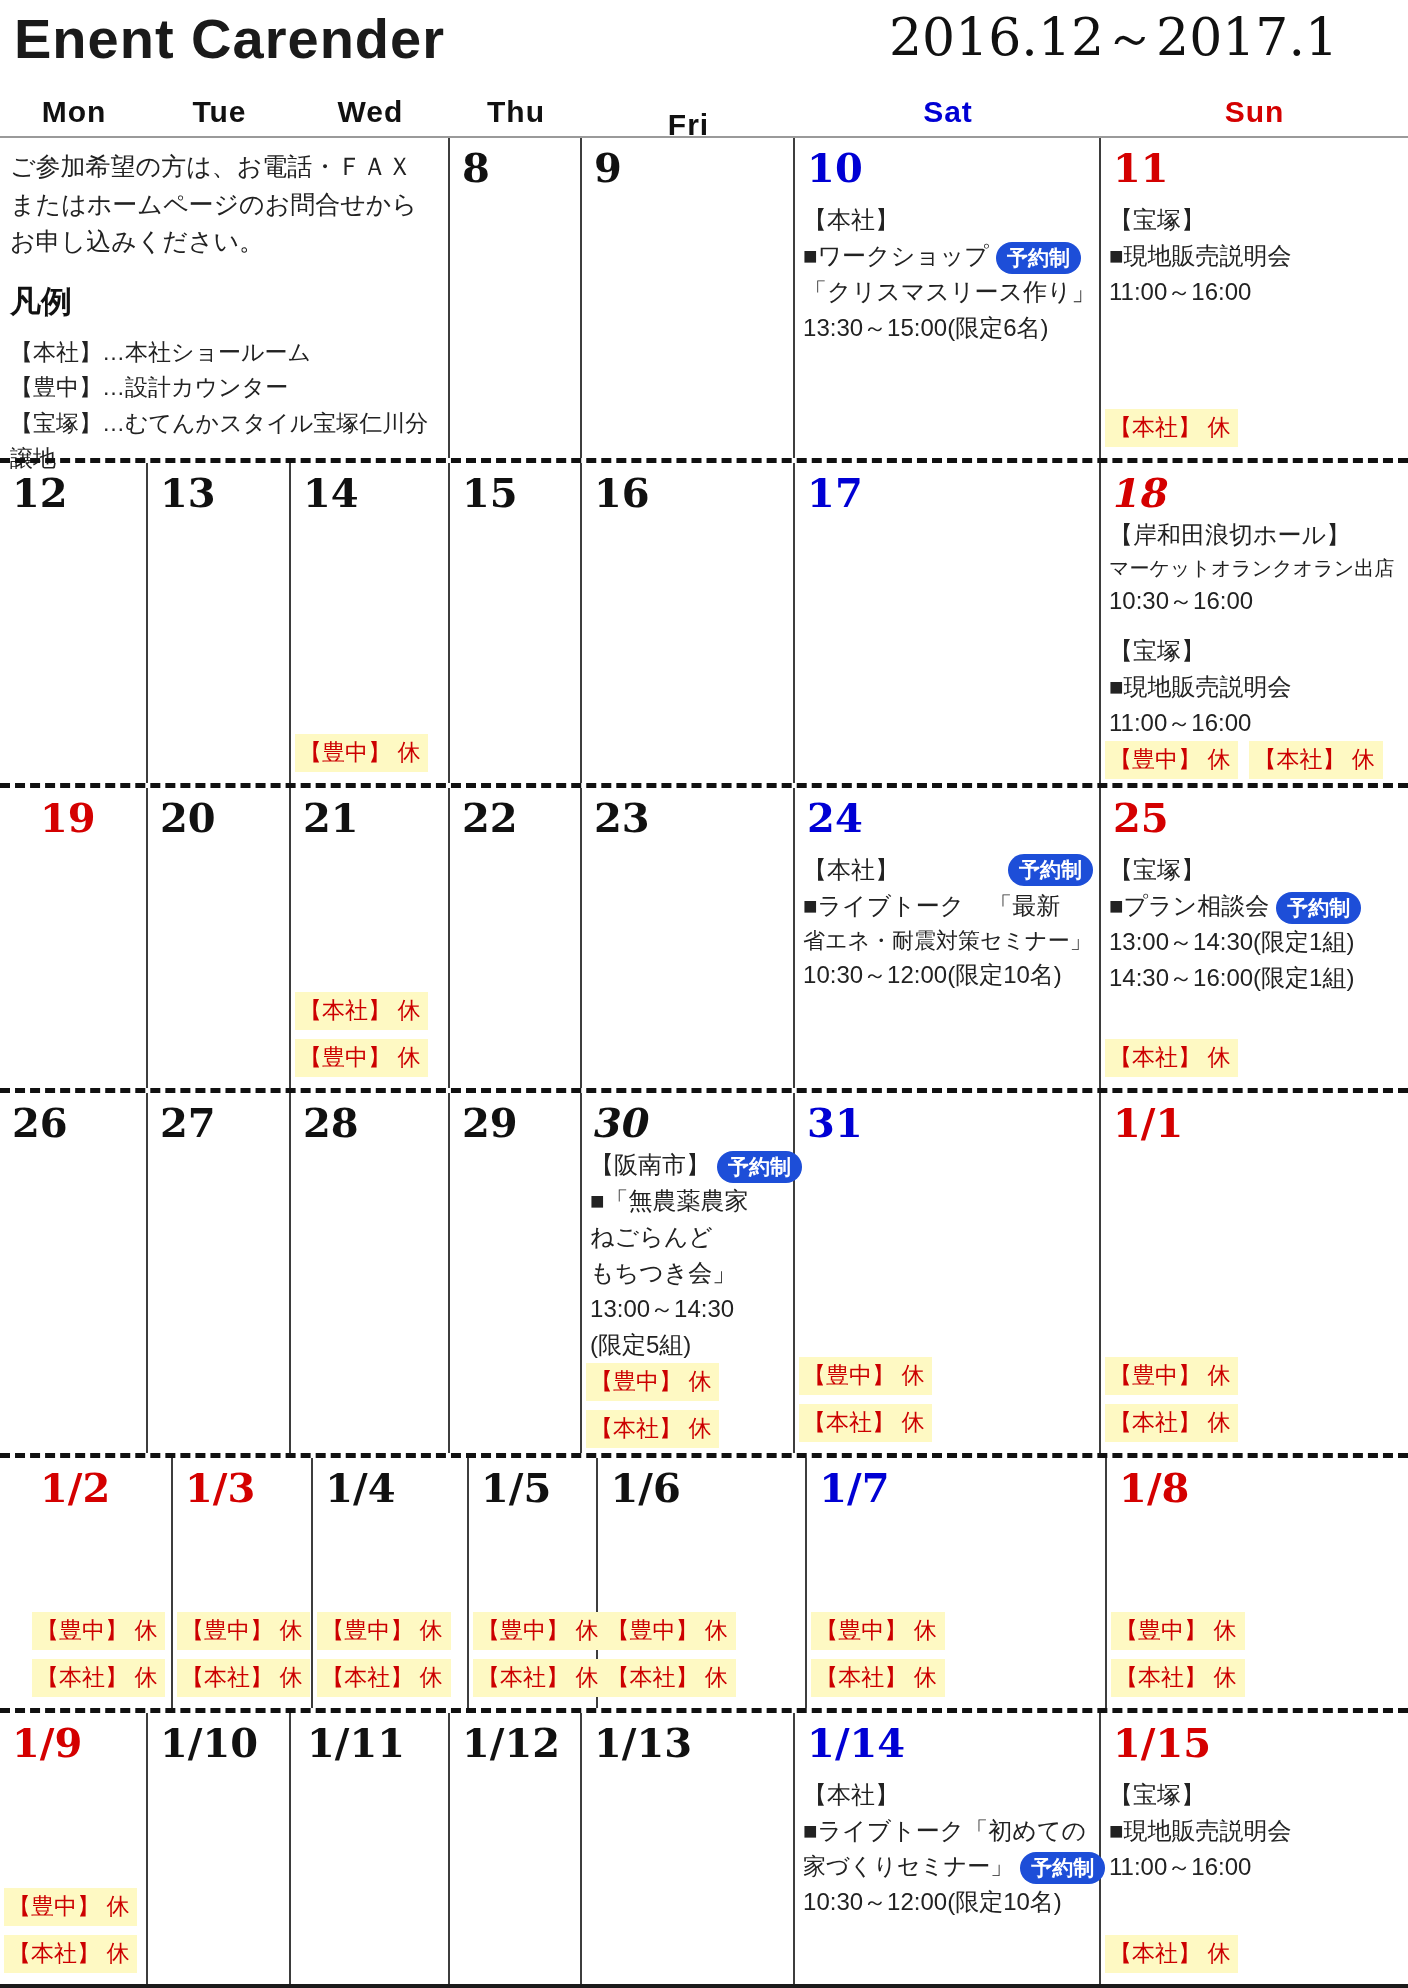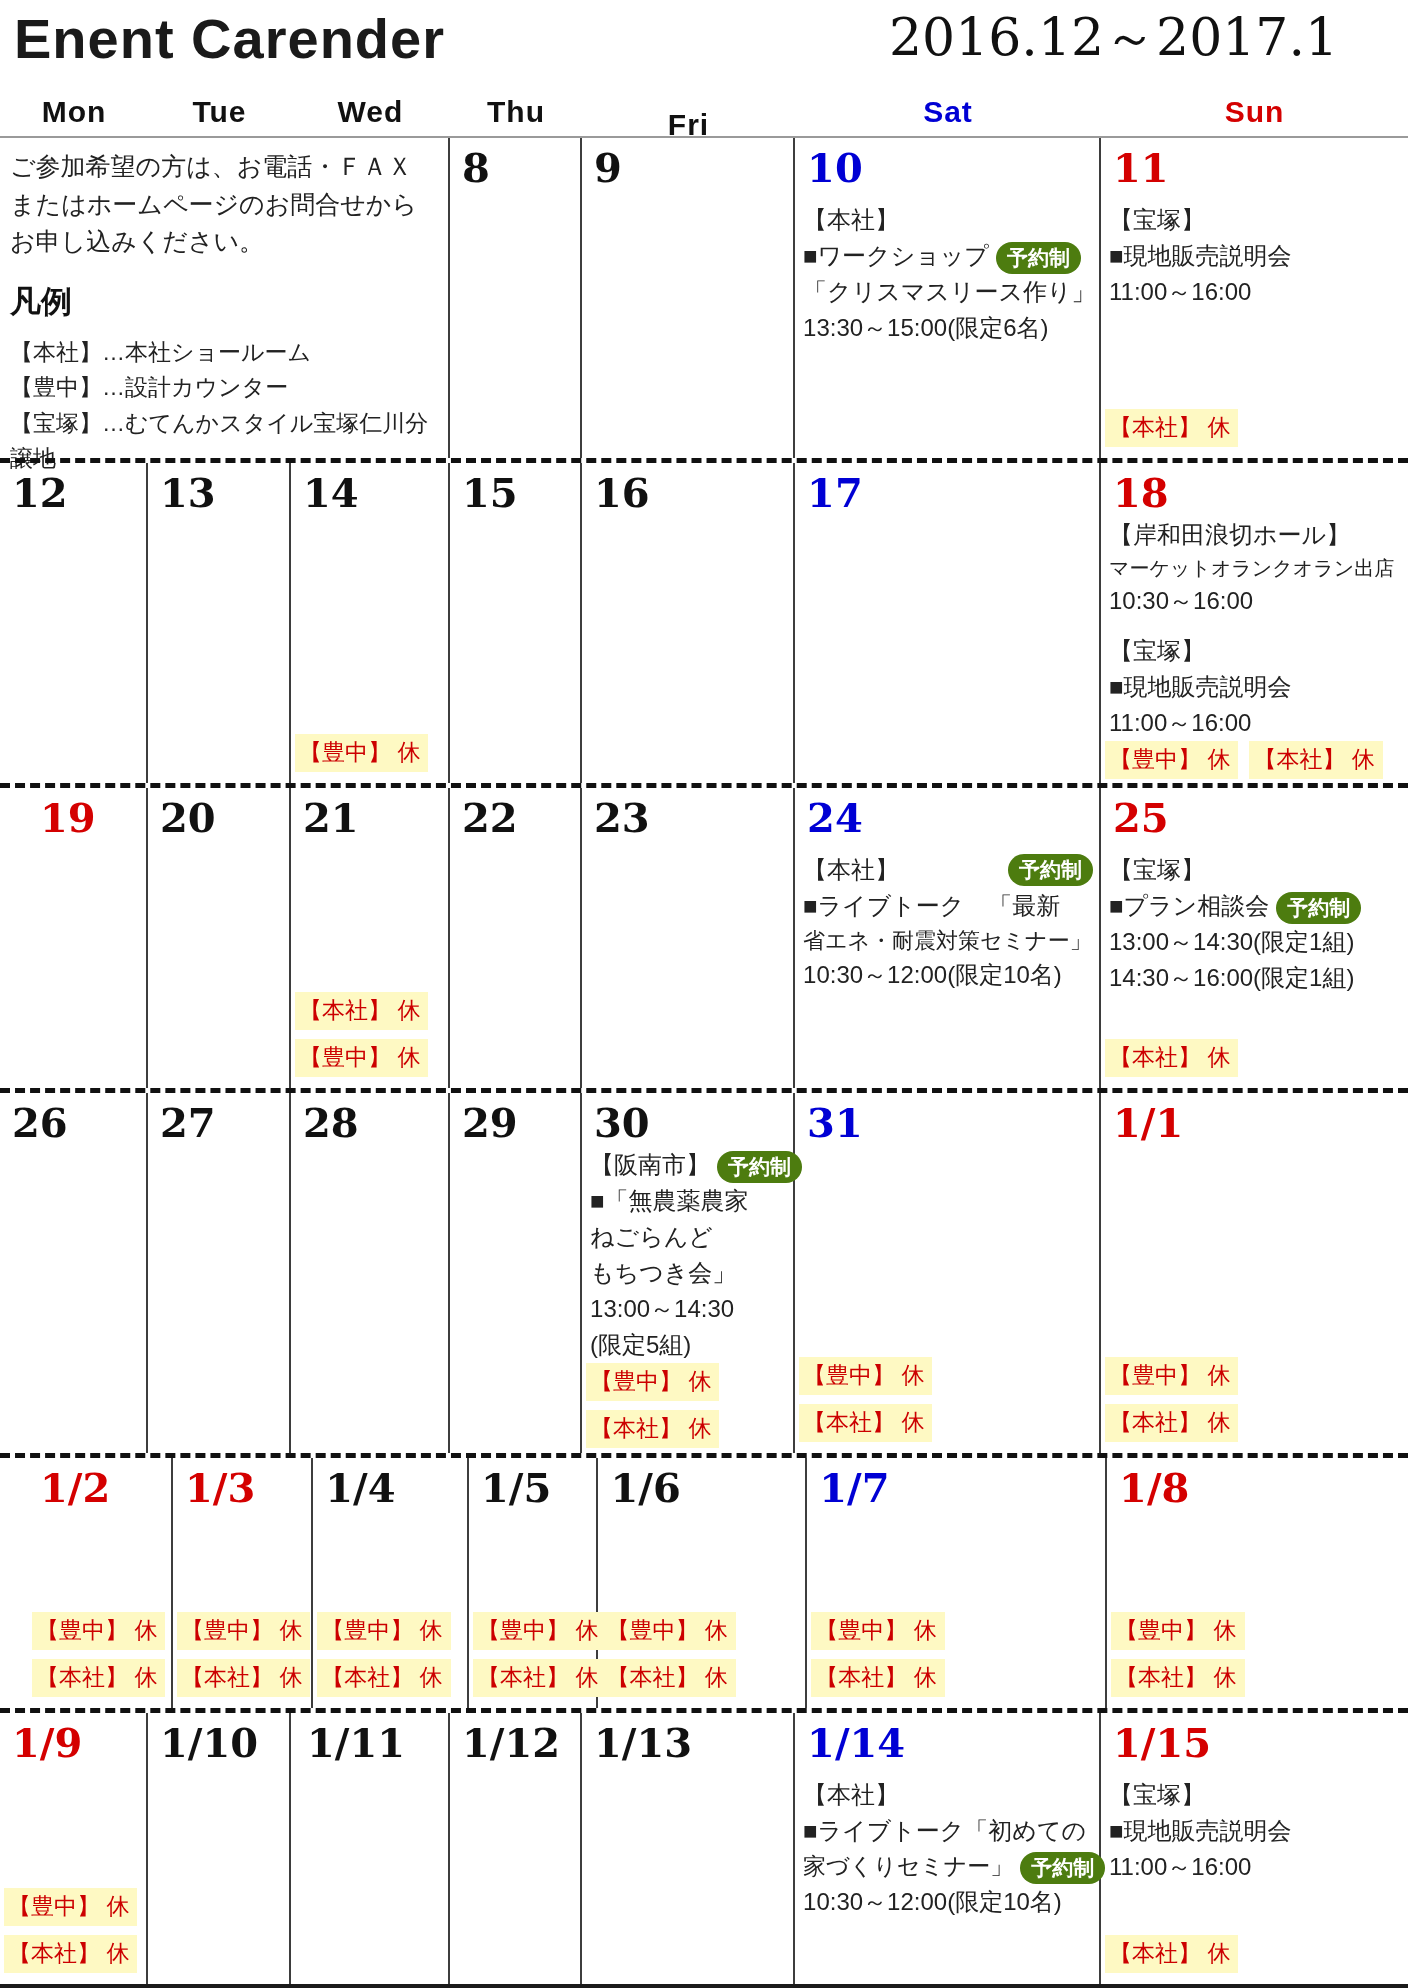--- a/index.html
+++ b/index.html
@@ -23,31 +23,31 @@
   .grid{flex:1;display:flex;flex-direction:column;border-top:2px solid #9a9a9a;
         border-bottom:4px solid #1a1a1a;box-sizing:border-box;}
   .week{display:flex;box-sizing:border-box;}
   .week + .week{border-top:5px dashed #111;}
   .week:last-child{flex:1;}
   .cell{box-sizing:border-box;padding:4px 6px 6px 4px;display:flex;flex-direction:column;overflow:visible;}
   .cell:not(:last-child){border-right:2px solid #3d3d3d;}
 
   .date{font-family:"DejaVu Serif","Liberation Serif",serif;font-weight:bold;font-size:40px;
         line-height:1.1;padding:4px 0 0 8px;margin-bottom:12px;color:#111;}
-  .date.compact{margin-bottom:2px;}
+  .date.compact{margin-bottom:2px;font-style:italic;}
   .tone-blue{color:#0000d4;}
   .tone-red{color:#d40000;}
   .tone-black{color:#111;}
 
   .event-group{padding-left:4px;font-size:24px;line-height:1.5;color:#222;}
   .event-group + .event-group{margin-top:14px;}
   .event-line{white-space:nowrap;}
   .line-flex{display:flex;justify-content:space-between;align-items:center;}
 
-  .pill{display:inline-block;background:#4d7c0f;color:#ffffff;font-weight:bold;font-size:21px;
+  .pill{display:inline-block;background:#1d4ed8;color:#ffffff;font-weight:bold;font-size:21px;
         padding:4px 11px 5px;border-radius:18px;margin-left:7px;vertical-align:middle;line-height:1.1;}
 
   .badges{margin-top:auto;padding:0 0 5px 0;display:flex;flex-direction:column;gap:9px;align-items:flex-start;}
   .badge-row{display:flex;gap:11px;}
   .kyu{background:#fef9c3;color:#cc0000;font-size:23px;line-height:1.35;
        padding:3px 8px 4px 4px;white-space:nowrap;}
 
   
   .cell.info{padding:10px 4px 6px 10px;}
   .info-line{font-size:25px;line-height:1.5;color:#222;}

